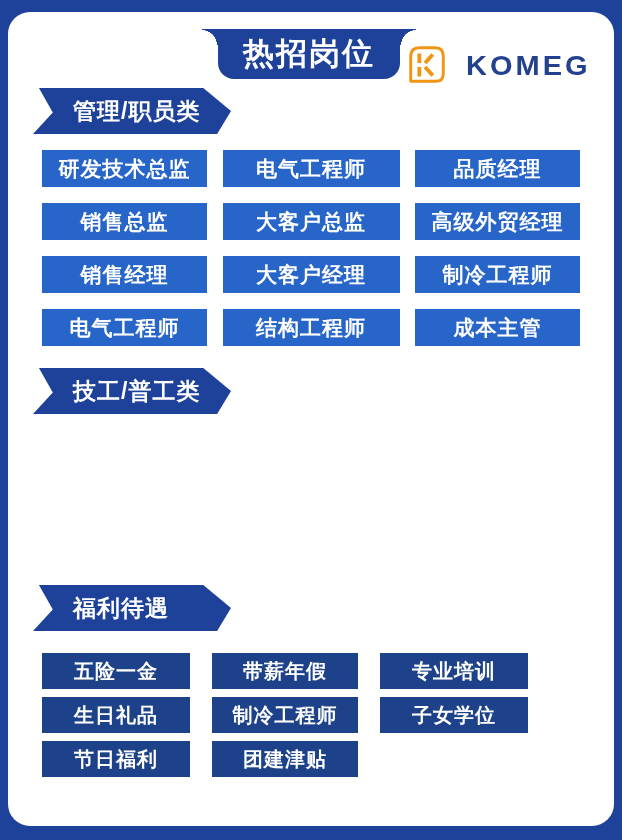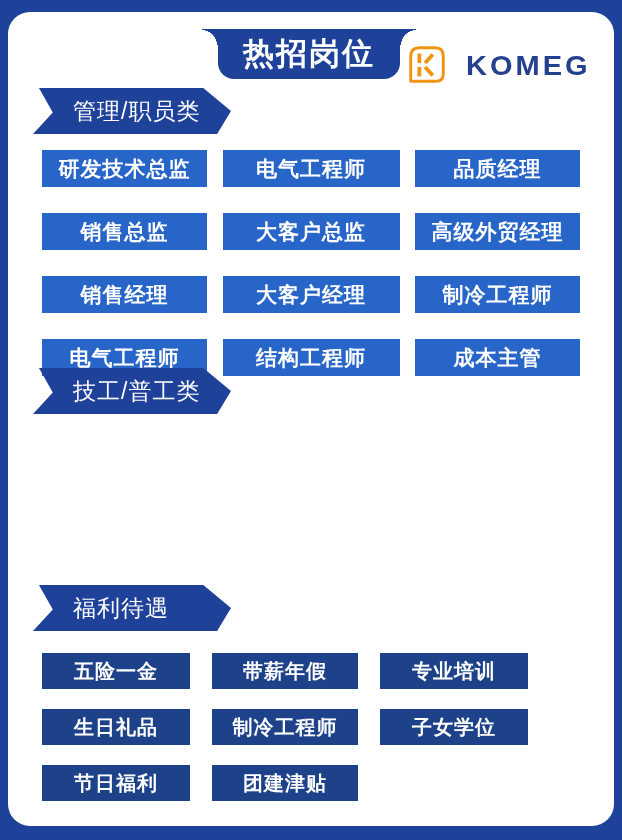--- a/index.html
+++ b/index.html
@@ -37,35 +37,35 @@
   }
   .logo svg{display:block;}
   .logo-word{
     color:#24418f;font-size:29px;font-weight:800;letter-spacing:3px;
     transform:scaleY(0.95);
   }
   
   .banner{
     position:absolute;left:25px;width:198px;height:46px;
     background:#1e4299;color:#fff;
-    font-size:23px;font-weight:400;letter-spacing:1px;
+    font-size:23px;font-weight:700;letter-spacing:1px;
     display:flex;align-items:center;padding-left:40px;box-sizing:border-box;
     clip-path:polygon(3% 0, 86% 0, 100% 50%, 93% 100%, 0 100%, 10% 53%);
   }
   .banner1{top:76px;}
   .banner2{top:356px;}
   .banner3{top:573px;}
   
   .grid{
     position:absolute;display:grid;justify-content:space-between;
   }
-  .grid-jobs{grid-template-columns:165px 177px 165px;grid-auto-rows:37px;row-gap:26px;}
+  .grid-jobs{grid-template-columns:165px 177px 165px;grid-auto-rows:37px;row-gap:16px;}
   .grid1{left:34px;top:138px;width:538px;}
   .grid2{left:34px;top:419px;width:538px;}
-  .grid3{left:34px;top:641px;width:486px;grid-template-columns:148px 146px 148px;grid-auto-rows:36px;row-gap:20px;}
+  .grid3{left:34px;top:641px;width:486px;grid-template-columns:148px 146px 148px;grid-auto-rows:36px;row-gap:8px;}
   .tag{
     display:flex;align-items:center;justify-content:center;
     color:#fff;font-weight:800;font-size:21px;letter-spacing:1px;
     white-space:nowrap;
   }
   .tag.job{background:#2766c8;}
   .tag.benefit{background:#1d4289;font-size:20px;}
 </style>
 </head>
 <body>

